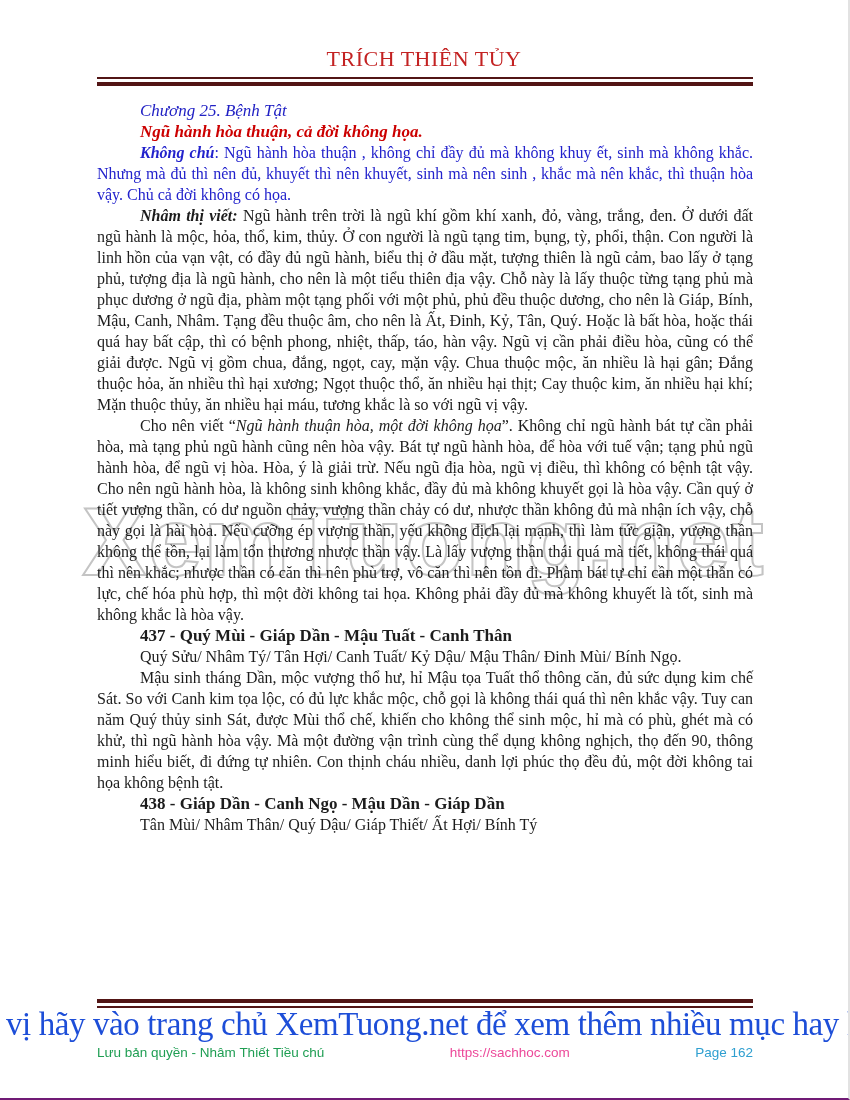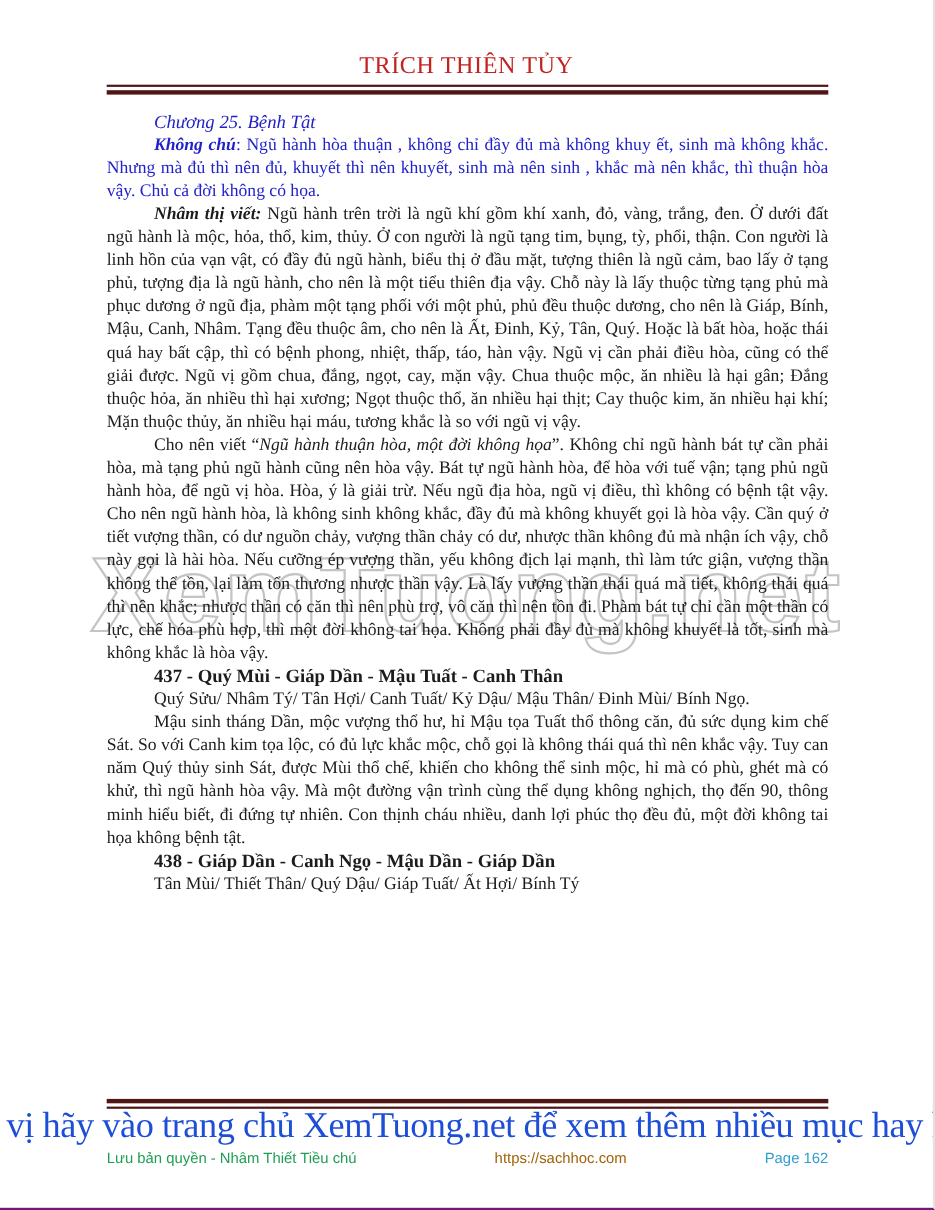--- a/index.html
+++ b/index.html
@@ -90,21 +90,21 @@
     display: flex;
     justify-content: space-between;
     align-items: baseline;
     font-family: "Liberation Sans", sans-serif;
     font-size: 13.5px;
     z-index: 1;
     white-space: nowrap;
     margin-top: 32px;
   }
   .footer-under .frag-left  { color: #1f9e53; }
-  .footer-under .frag-center{ color: #a16207; }
+  .footer-under .frag-center{ color: #ec4899; }
   .footer-under .frag-right { color: #2f9fd0; }
   .footer-overlay {
     position: absolute;
     left: 50%; top: 1px;
     transform: translateX(-50%);
     white-space: nowrap;
     font-family: Liberation Serif, serif;
     font-size: 33px;
     letter-spacing: -0.4px;
     color: #1d4ed8;
@@ -118,36 +118,37 @@
 
   <div class="doc-title">TRÍCH THIÊN TỦY</div>
   <div class="rule rule-header"></div>
 
   <div class="watermark">XemTuong.net</div>
 
   <div class="content">
 
     <p class="chapter-heading">Chương 25. Bệnh Tật</p>
 
+    <p class="principle-heading">Ngũ hành hòa thuận, cả đời không họa.</p>
 
     <p class="para annotation-para"><span class="lead-label">Không chú</span><span>: Ngũ hành hòa thuận , không chỉ đầy đủ mà không khuy ết, sinh mà không khắc. Nhưng mà đủ thì nên đủ, khuyết thì nên khuyết, sinh mà nên sinh , khắc mà nên khắc, thì thuận hòa vậy. Chủ cả đời không có họa.</span></p>
 
     <p class="para"><span class="lead-label">Nhâm thị viết:</span><span> Ngũ hành trên trời là ngũ khí gồm khí xanh, đỏ, vàng, trắng, đen. Ở dưới đất ngũ hành là mộc, hỏa, thổ, kim, thủy. Ở con người là ngũ tạng tim, bụng, tỳ, phổi, thận. Con người là linh hồn của vạn vật, có đầy đủ ngũ hành, biểu thị ở đầu mặt, tượng thiên là ngũ cảm, bao lấy ở tạng phủ, tượng địa là ngũ hành, cho nên là một tiểu thiên địa vậy. Chỗ này là lấy thuộc từng tạng phủ mà phục dương ở ngũ địa, phàm một tạng phối với một phủ, phủ đều thuộc dương, cho nên là Giáp, Bính, Mậu, Canh, Nhâm. Tạng đều thuộc âm, cho nên là Ất, Đinh, Kỷ, Tân, Quý. Hoặc là bất hòa, hoặc thái quá hay bất cập, thì có bệnh phong, nhiệt, thấp, táo, hàn vậy. Ngũ vị cần phải điều hòa, cũng có thể giải được. Ngũ vị gồm chua, đắng, ngọt, cay, mặn vậy. Chua thuộc mộc, ăn nhiều là hại gân; Đắng thuộc hỏa, ăn nhiều thì hại xương; Ngọt thuộc thổ, ăn nhiều hại thịt; Cay thuộc kim, ăn nhiều hại khí; Mặn thuộc thủy, ăn nhiều hại máu, tương khắc là so với ngũ vị vậy.</span></p>
 
     <p class="para"><span>Cho nên viết “</span><span class="quote-italic">Ngũ hành thuận hòa, một đời không họa</span><span>”. Không chỉ ngũ hành bát tự cần phải hòa, mà tạng phủ ngũ hành cũng nên hòa vậy. Bát tự ngũ hành hòa, để hòa với tuế vận; tạng phủ ngũ hành hòa, để ngũ vị hòa. Hòa, ý là giải trừ. Nếu ngũ địa hòa, ngũ vị điều, thì không có bệnh tật vậy. Cho nên ngũ hành hòa, là không sinh không khắc, đầy đủ mà không khuyết gọi là hòa vậy. Cần quý ở tiết vượng thần, có dư nguồn chảy, vượng thần chảy có dư, nhược thần không đủ mà nhận ích vậy, chỗ này gọi là hài hòa. Nếu cưỡng ép vượng thần, yếu không địch lại mạnh, thì làm tức giận, vượng thần không thể tồn, lại làm tổn thương nhược thần vậy. Là lấy vượng thần thái quá mà tiết, không thái quá thì nên khắc; nhược thần có căn thì nên phù trợ, vô căn thì nên tồn đi. Phàm bát tự chỉ cần một thần có lực, chế hóa phù hợp, thì một đời không tai họa. Không phải đầy đủ mà không khuyết là tốt, sinh mà không khắc là hòa vậy.</span></p>
 
     <p class="case-heading">437 - Quý Mùi - Giáp Dần - Mậu Tuất - Canh Thân</p>
 
     <p class="para pillars-para">Quý Sửu/ Nhâm Tý/ Tân Hợi/ Canh Tuất/ Kỷ Dậu/ Mậu Thân/ Đinh Mùi/ Bính Ngọ.</p>
 
     <p class="para analysis-para">Mậu sinh tháng Dần, mộc vượng thổ hư, hỉ Mậu tọa Tuất thổ thông căn, đủ sức dụng kim chế Sát. So với Canh kim tọa lộc, có đủ lực khắc mộc, chỗ gọi là không thái quá thì nên khắc vậy. Tuy can năm Quý thủy sinh Sát, được Mùi thổ chế, khiến cho không thể sinh mộc, hỉ mà có phù, ghét mà có khử, thì ngũ hành hòa vậy. Mà một đường vận trình cùng thể dụng không nghịch, thọ đến 90, thông minh hiểu biết, đi đứng tự nhiên. Con thịnh cháu nhiều, danh lợi phúc thọ đều đủ, một đời không tai họa không bệnh tật.</p>
 
     <p class="case-heading">438 - Giáp Dần - Canh Ngọ - Mậu Dần - Giáp Dần</p>
 
-    <p class="para pillars-para">Tân Mùi/ Thiết Thân/ Quý Dậu/ Giáp Tuất/ Ất Hợi/ Bính Tý</p>
+    <p class="para pillars-para">Tân Mùi/ Nhâm Thân/ Quý Dậu/ Giáp Thiết/ Ất Hợi/ Bính Tý</p>
 
   </div>
 
   <div class="rule rule-footer"></div>
 
   <div class="footer-zone">
     <div class="footer-under">
       <span class="frag-left">Lưu bản quyền - Nhâm Thiết Tiều chú</span>
       <span class="frag-center">https://sachhoc.com</span>
       <span class="frag-right">Page 162</span>

